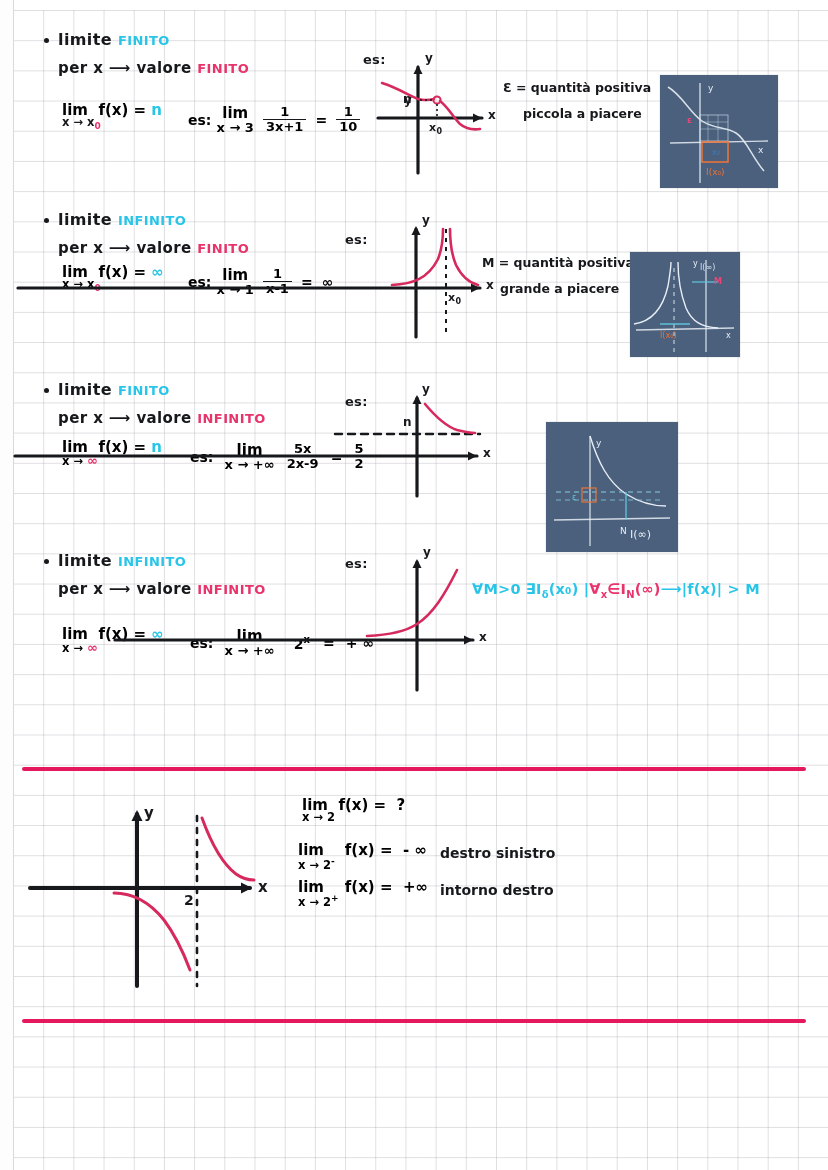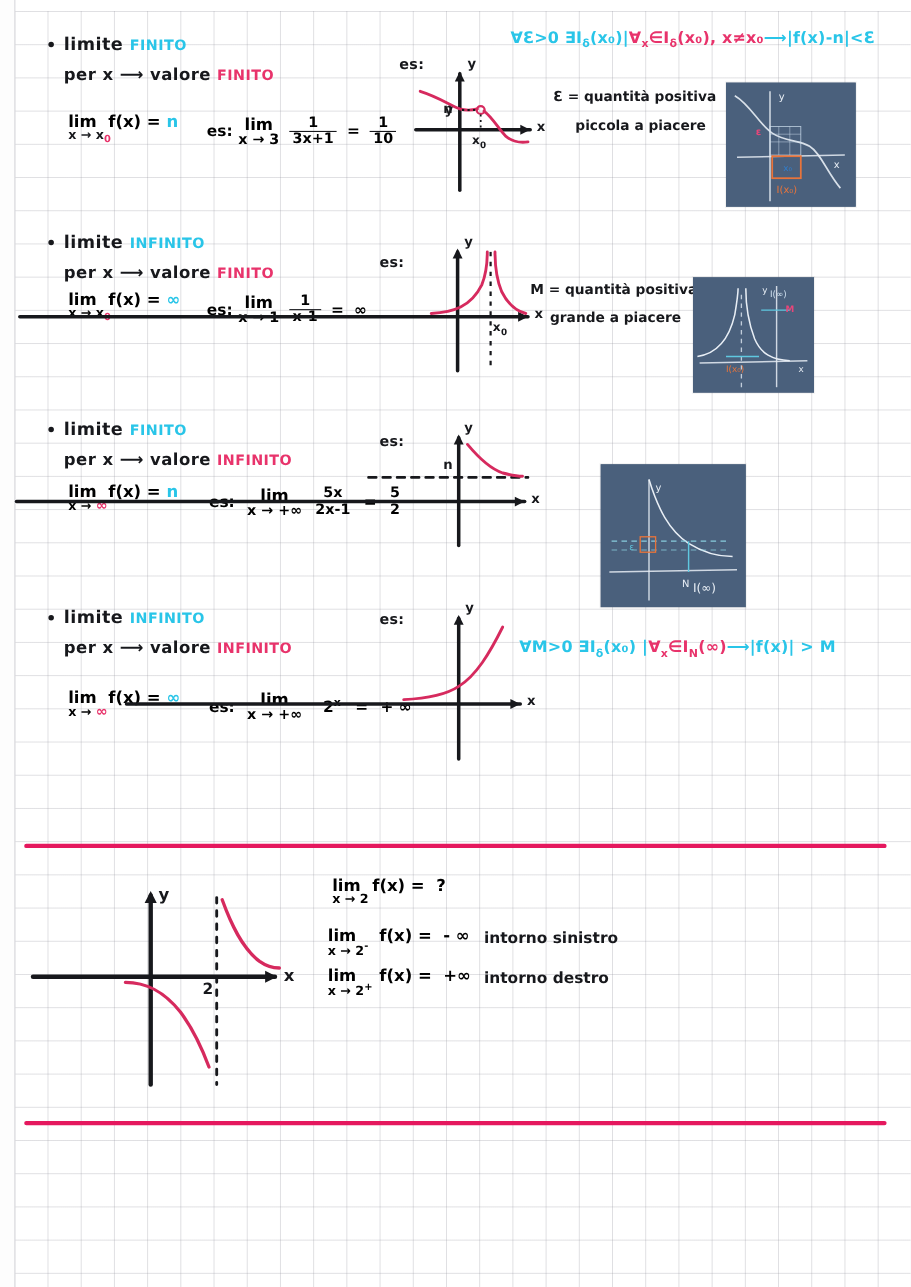--- a/index.html
+++ b/index.html
@@ -150,24 +150,20 @@
         <text x="34" y="49" font-family="DejaVu Sans, sans-serif" font-size="12" font-weight="700" fill="#17181c">y</text>
       </svg>
       <span class="hw" style="left:55px;top:-4px;font-size:12px;font-weight:700;">y</span>
       <span class="hw" style="left:118px;top:53px;font-size:12px;font-weight:700;">x</span>
       <span class="hw" style="left:33px;top:37px;font-size:12px;font-weight:700;">n</span>
       <span class="hw" style="left:59px;top:66px;font-size:11px;font-weight:700;">
         <span>x</span><span style="font-size:8px;vertical-align:sub;">0</span>
       </span>
     </div>
 
-    <div class="formula" style="left:464px;top:27px;font-size:14.5px;">
-      <span class="cy">
-        <span>∀Ɛ&gt;0  ∃I</span><span class="sub">δ</span><span>(x₀)|</span></span><span class="pk"><span>∀</span><span class="sub">x</span><span>∈I</span><span class="sub">δ</span><span>(x₀), x≠x₀</span></span><span class="cy">⟶</span><span class="cy">|f(x)-n|&lt;Ɛ</span>
-    </div>
 
     <div class="note" style="left:503px;top:80px;">Ɛ = quantità positiva</div>
     <div class="note" style="left:523px;top:106px;">piccola a piacere</div>
 
     <div class="photo" style="left:660px;top:75px;width:118px;height:113px;">
       <svg width="118" height="113" viewBox="0 0 118 113">
         <rect width="118" height="113" fill="#4a607c"></rect>
         <line x1="10" y1="68" x2="108" y2="66" stroke="#e8eef5" stroke-width="1.4" opacity=".85"></line>
         <line x1="40" y1="108" x2="40" y2="8" stroke="#e8eef5" stroke-width="1.4" opacity=".85"></line>
         <path d="M8 12 C22 20 30 38 42 46 C54 54 66 52 76 58 C86 64 92 82 104 96" fill="none" stroke="#e8eef5" stroke-width="1.5" opacity=".9"></path>
@@ -293,21 +289,21 @@
     </div>
 
     <div class="inlinelim" style="left:190px;top:442px;">
       <span class="eqpart">es:</span>
       <span class="lim" style="margin-left:6px;">
         <span class="top">lim</span>
         <span class="bot">x → +∞</span>
       </span>
       <span class="frac">
         <span class="num">5x</span>
-        <span class="den">2x-1</span>
+        <span class="den">2x-9</span>
       </span>
       <span class="eqpart">=</span>
       <span class="frac">
         <span class="num">5</span>
         <span class="den">2</span>
       </span>
     </div>
 
     <div class="hw es-label" style="left:345px;top:394px;">es:</div>
 
@@ -433,21 +429,21 @@
     <div class="limstack" style="left:298px;top:843px;">
       <span class="top">
         <span>lim</span>
         &nbsp;&nbsp;&nbsp;<span>f(x) =</span>
         &nbsp;<span>- ∞</span>
       </span>
       <span class="bot">
         <span>x → 2</span><span style="font-size:9px;vertical-align:super;">-</span>
       </span>
     </div>
-    <div class="note" style="left:440px;top:845px;font-size:14px;font-weight:600;">intorno sinistro</div>
+    <div class="note" style="left:440px;top:845px;font-size:14px;font-weight:600;">destro sinistro</div>
 
     <div class="limstack" style="left:298px;top:880px;">
       <span class="top">
         <span>lim</span>
         &nbsp;&nbsp;&nbsp;<span>f(x) =</span>
         &nbsp;<span>+∞</span>
       </span>
       <span class="bot">
         <span>x → 2</span><span style="font-size:9px;vertical-align:super;">+</span>
       </span>

